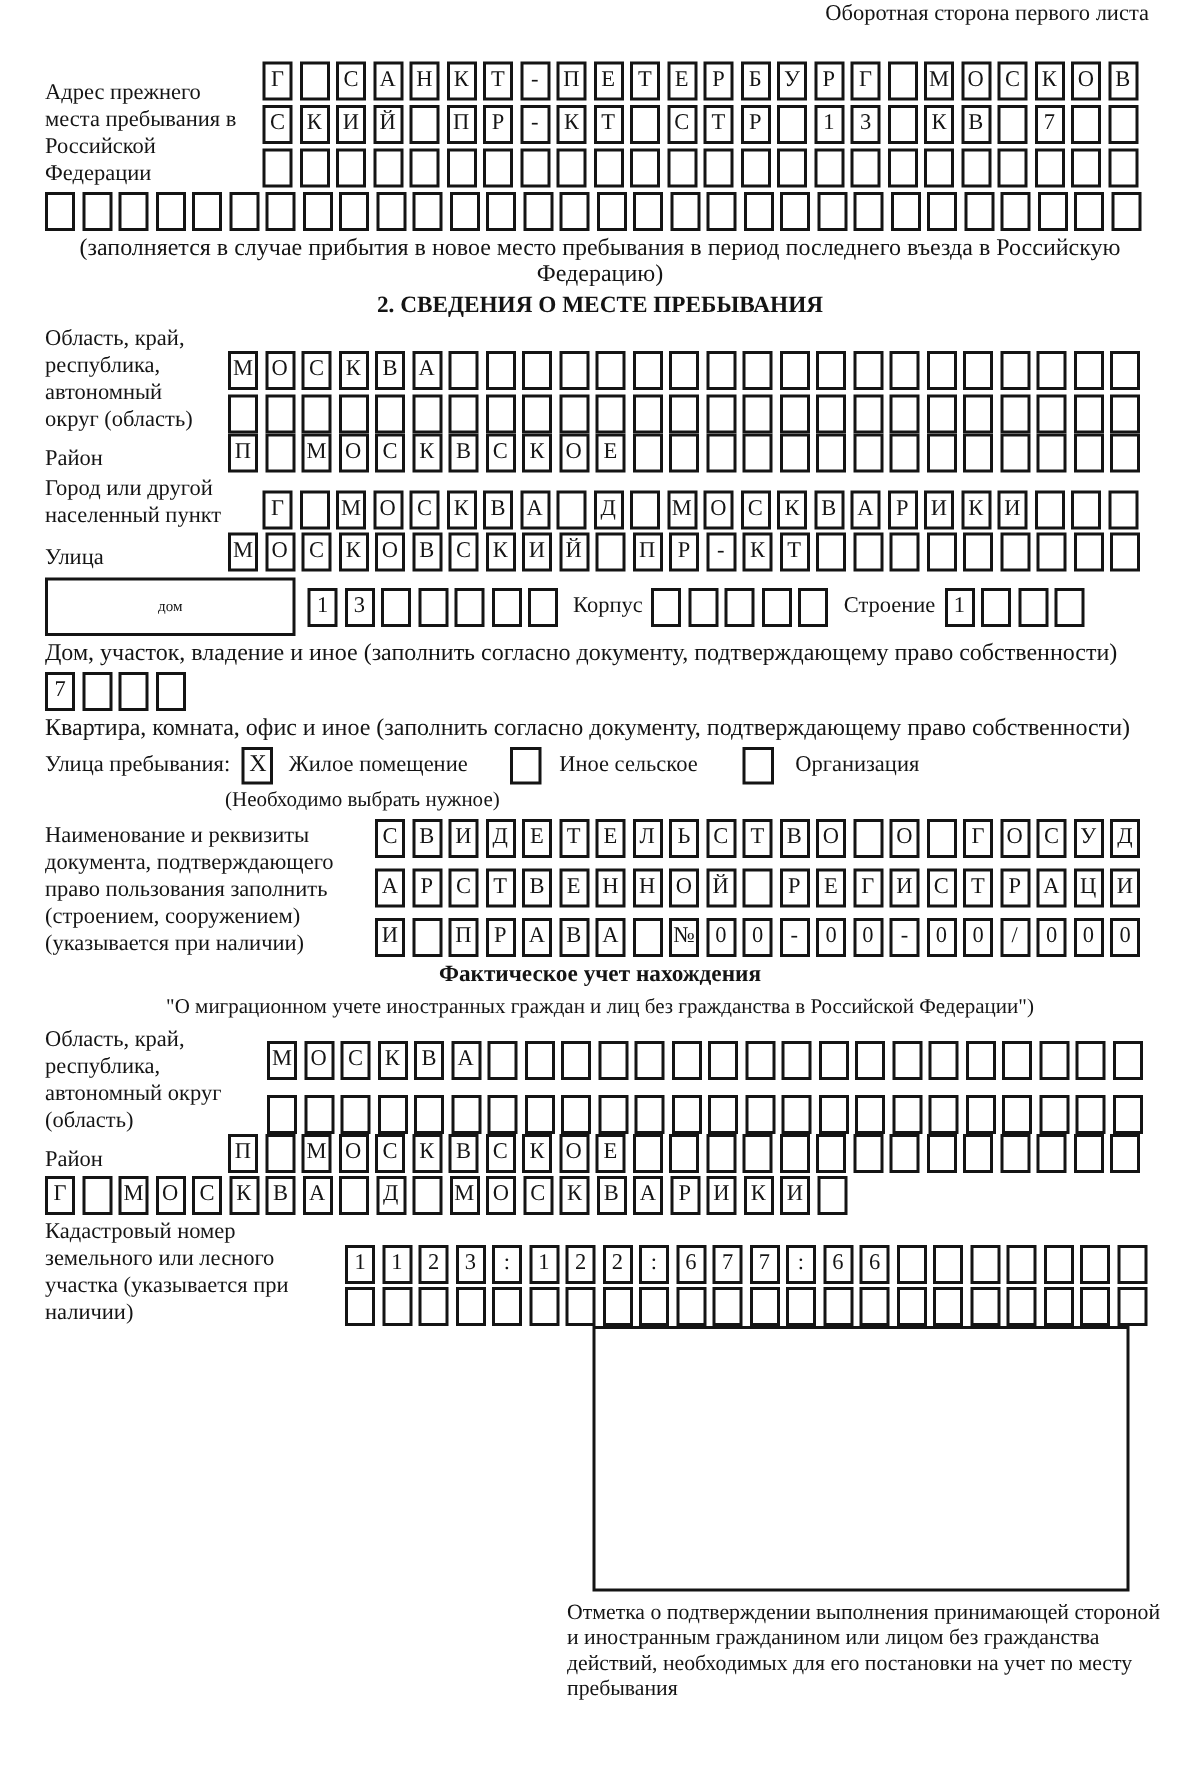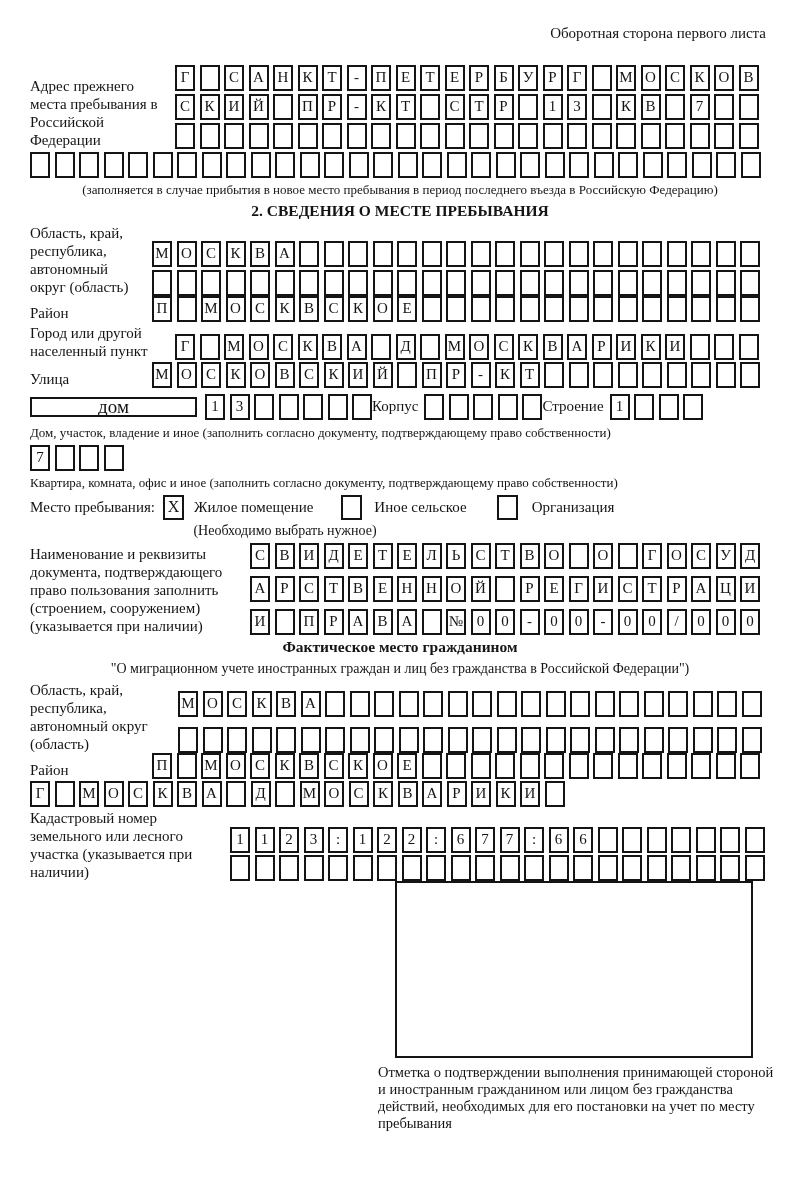--- a/index.html
+++ b/index.html
@@ -1,40 +1,40 @@
 <!DOCTYPE html>
 <html><head>
 <meta charset="utf-8">
 <style>
   *{margin:0;padding:0;box-sizing:border-box}
   html,body{background:#fff}
   body{width:800px;height:1180px;font-family:"Liberation Serif","DejaVu Serif",serif;color:#141414}
-  .page{width:800px;height:1180px;padding:24px 30px 0 30px;overflow:hidden;background:#fff}
+  .page{width:800px;height:1180px;padding:0 30px 0 30px;overflow:hidden;background:#fff}
   .header-note{text-align:right;font-size:15px;line-height:19px;padding-right:4px}
   .form-row{display:flex;align-items:flex-end}
   .label{font-size:15px;line-height:18px;flex-shrink:0;padding-right:6px}
   .w145{width:145px}.w122{width:122px}.w148{width:148px}.w192{width:192px}.w220{width:220px}.w200{width:200px}
   .cells{display:flex;gap:4.5px;flex-shrink:0}
   .cell{width:20px;height:26px;border:2px solid #141414;font-size:15px;line-height:21px;text-align:center;flex-shrink:0;background:#fff}
   .cells-col{display:flex;flex-direction:column;gap:3px}
   .gap7{gap:7px}.gap10{gap:10px}.gap2{gap:2px}
-  .note{font-size:13px;line-height:17px}
+  .note{font-size:16px;line-height:17px}
   .center{text-align:center}
   .mt3{margin-top:3px}.mt4{margin-top:4px}.mt2{margin-top:2px}
   .addr-block{margin-top:22px}
   .section-title{font-weight:bold;text-align:center;font-size:15.5px;line-height:19px;margin-top:3px;margin-bottom:4px}
   .fact-title{font-weight:bold;text-align:center;font-size:15.5px;line-height:19px;margin-top:2px;margin-bottom:4px}
   .house-row{display:flex;align-items:center;margin-top:4px}
-  .wide-box{height:20px;border:2px solid #141414;display:flex;align-items:center;justify-content:center;font-size:19px;flex-shrink:0}
+  .wide-box{height:39px;border:2px solid #141414;display:flex;align-items:center;justify-content:center;font-size:10px;flex-shrink:0}
   .dom-box{width:167px;margin-right:8px}
   .kv-box{width:197px;margin-right:8px}
-  .inline-label{font-size:15px;line-height:29px;flex-shrink:0}.ml10{margin-right:6px}
+  .inline-label{font-size:15px;line-height:29px;flex-shrink:0}.ml10{margin-left:10px;margin-right:6px}
   .stay-row{display:flex;align-items:center;margin-top:4px;font-size:15px}
   .checkbox{width:21px;height:25px;border:2px solid #141414;display:inline-block;text-align:center;line-height:20px;font-size:16px;flex-shrink:0}
-  .stay-note{font-size:14px;line-height:17px;margin-left:120px;width:270px;text-align:center;margin-top:2px}
+  .stay-note{font-size:14px;line-height:17px;margin-left:120px;width:270px;text-align:left;margin-top:2px}
   .doc-block{margin-top:4px}
   .fact-note{text-align:center;font-size:14px;line-height:17px}
   .cad-col{padding-top:20px}
   .stamp-box{width:358px;height:177px;border:2px solid #141414;margin-left:365px;background:#fff}
   .stamp-note{width:396px;margin-left:348px;font-size:14.5px;line-height:17px;margin-top:6px}
 </style>
 </head>
 <body>
 
 <div class="page">
@@ -345,21 +345,21 @@
     <div class="cells">
         <span class="cell">7</span>
         <span class="cell"></span>
         <span class="cell"></span>
         <span class="cell"></span>
       </div>
   </div>
   <div class="note mt3">Квартира, комната, офис и иное (заполнить согласно документу, подтверждающему право собственности)</div>
 
   <div class="stay-row">
-    <span>Место пребывания:</span>
+    <span>Улица пребывания:</span>
     <span class="checkbox" style="margin-left:8px">X</span>
     <span style="margin-left:10px">Жилое помещение</span>
     <span class="checkbox" style="margin-left:28px"></span>
     <span style="margin-left:12px">Иное сельское</span>
     <span class="checkbox" style="margin-left:30px"></span>
     <span style="margin-left:14px">Организация</span>
   </div>
   <div class="stay-note">(Необходимо выбрать нужное)</div>
 
   <div class="form-row doc-block">
@@ -430,21 +430,21 @@
           <span class="cell">0</span>
           <span class="cell">0</span>
           <span class="cell">/</span>
           <span class="cell">0</span>
           <span class="cell">0</span>
           <span class="cell">0</span>
         </div>
     </div>
   </div>
 
-  <div class="fact-title">Фактическое место гражданином</div>
+  <div class="fact-title">Фактическое учет нахождения</div>
   <div class="fact-note">"О миграционном учете иностранных граждан и лиц без гражданства в Российской Федерации")</div>
 
   <div class="form-row mt4">
     <div class="label w148">Область, край, республика, автономный округ (область)</div>
     <div class="cells-col gap10">
       <div class="cells">
           <span class="cell">М</span>
           <span class="cell">О</span>
           <span class="cell">С</span>
           <span class="cell">К</span>

